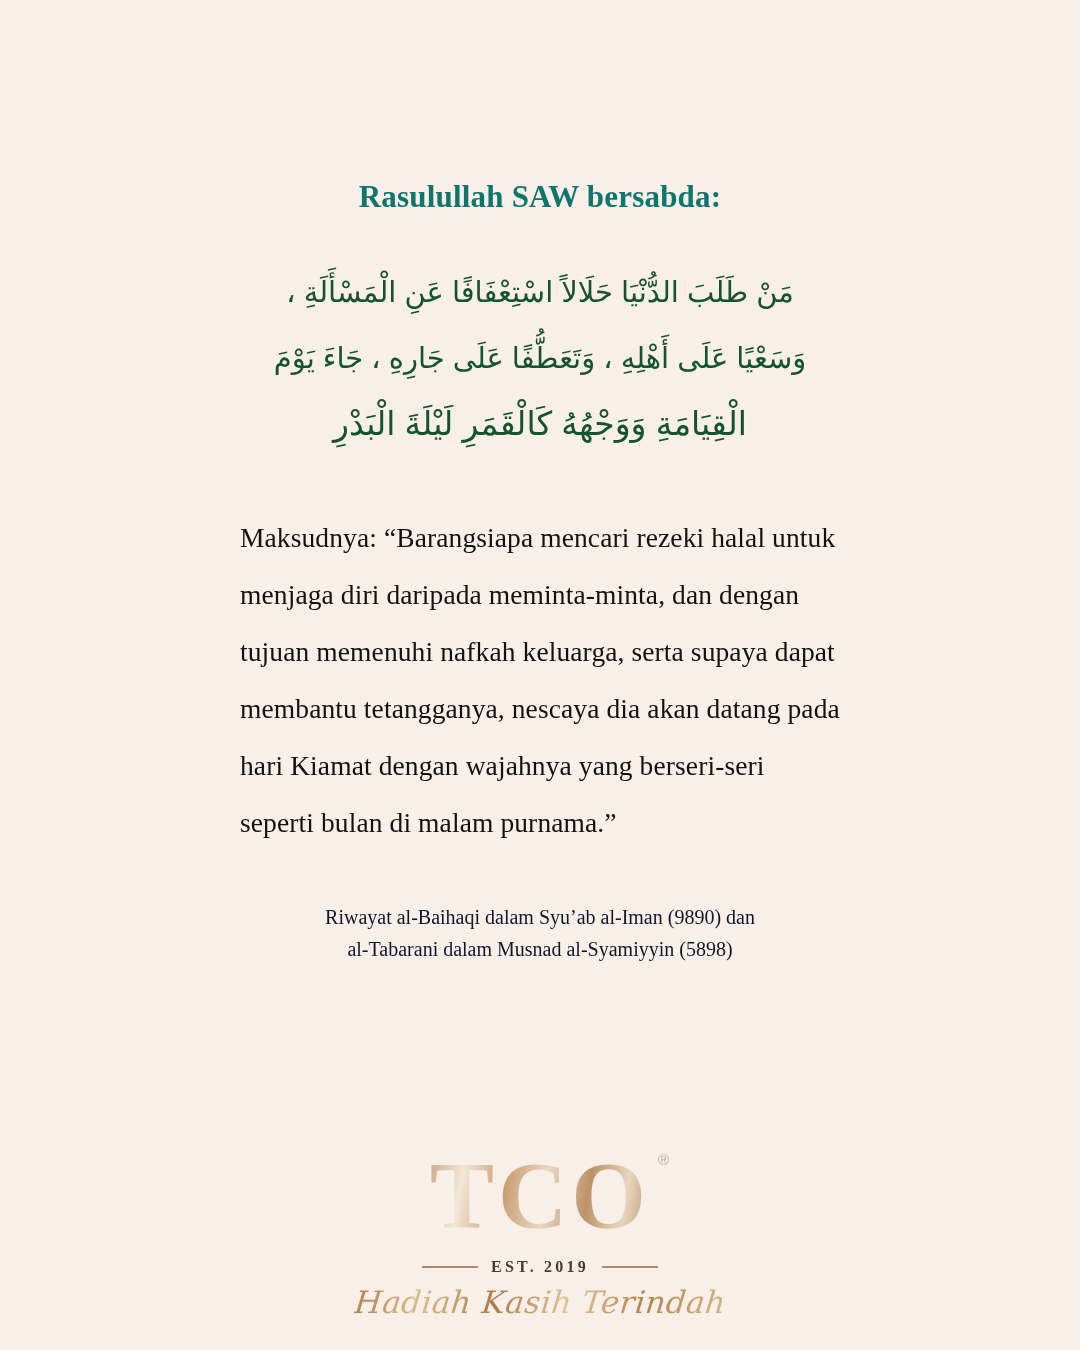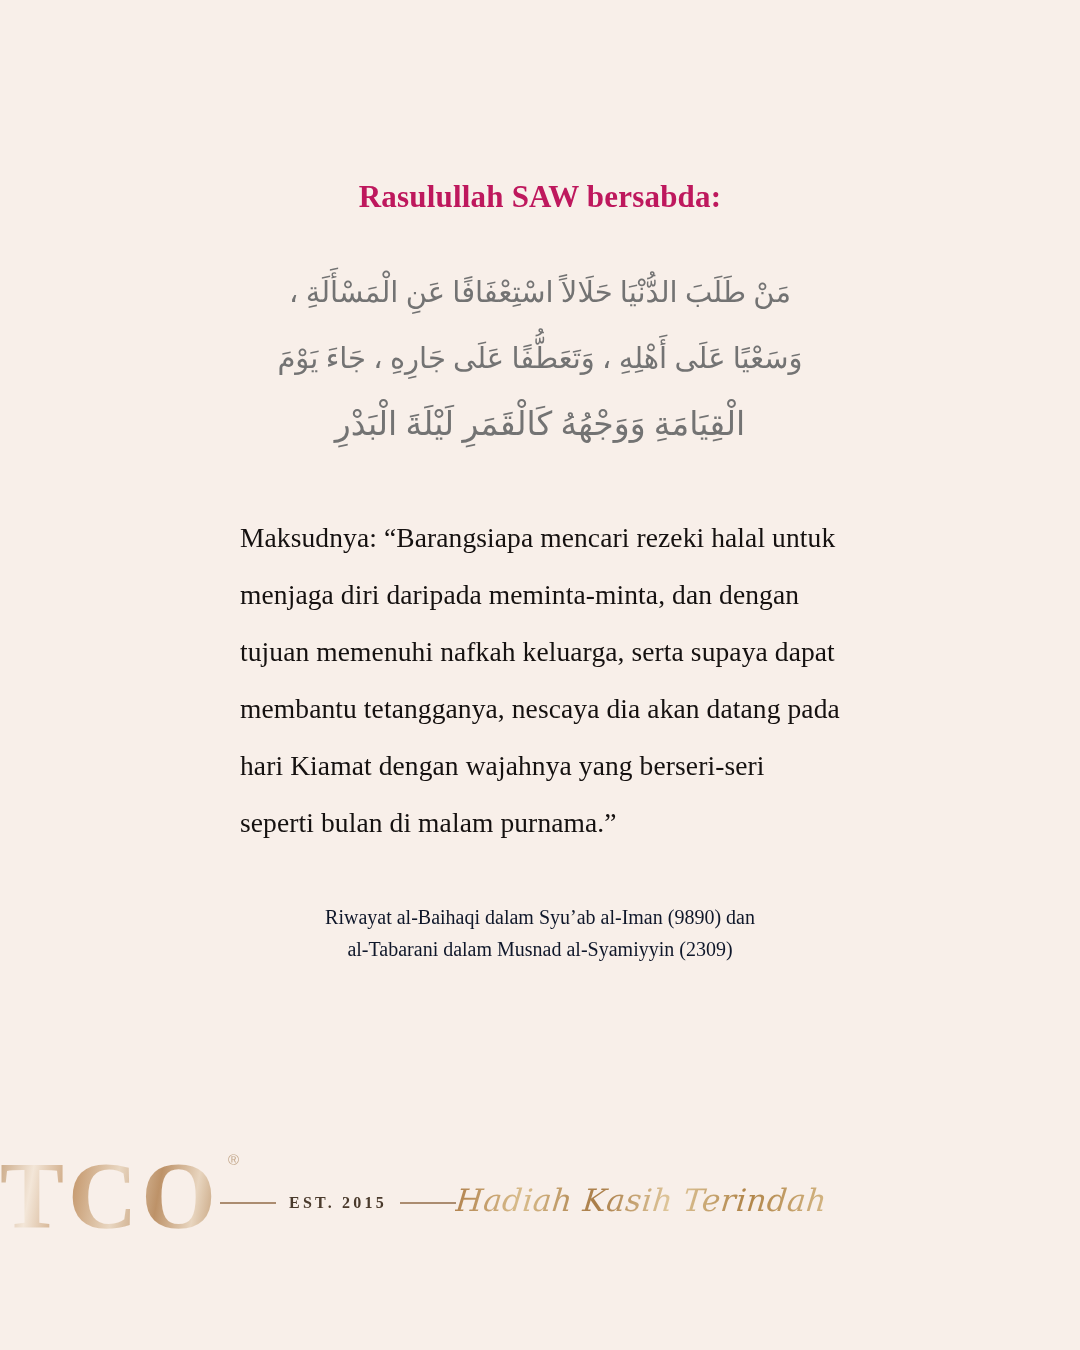--- a/index.html
+++ b/index.html
@@ -27,39 +27,39 @@
     align-items: center;
   }
 
   
   .heading {
     margin-top: 178px;
     font-family: "Liberation Serif", "DejaVu Serif", serif;
     font-weight: bold;
     font-size: 31px;
     letter-spacing: 0.2px;
-    color: #be185d;
+    color: #0f766e;
     text-align: center;
     line-height: 1.2;
   }
 
   
   .arabic-block {
     margin-top: 44px;
     width: 620px;
     text-align: center;
     direction: rtl;
     unicode-bidi: isolate;
   }
 
   .arabic-line {
-    font-family: Liberation Serif, serif;
+    font-family: Liberation Sans, sans-serif;
     font-size: 29px;
     line-height: 66px;
-    color: #737373;
+    color: #14532d;
     white-space: nowrap;
     direction: rtl;
   }
 
   .arabic-line.l1 { font-size: 29px; }
   .arabic-line.l2 { font-size: 29px; }
   .arabic-line.l3 { font-size: 33px; }
 
   
   .translation {
@@ -85,21 +85,21 @@
 
   .source-line { display: block; }
 
   
   .logo {
     position: absolute;
     left: 0;
     right: 0;
     top: 1148px;
     display: flex;
-    flex-direction: row;
+    flex-direction: column;
     align-items: center;
   }
 
   .logo-wordmark-wrap {
     position: relative;
     display: inline-block;
     line-height: 1;
   }
 
   .logo-wordmark {
@@ -188,31 +188,31 @@
   <div class="arabic-block">
     <div class="arabic-line l1">مَنْ طَلَبَ الدُّنْيَا حَلَالاً اسْتِعْفَافًا عَنِ الْمَسْأَلَةِ ،</div>
     <div class="arabic-line l2">وَسَعْيًا عَلَى أَهْلِهِ ، وَتَعَطُّفًا عَلَى جَارِهِ ، جَاءَ يَوْمَ</div>
     <div class="arabic-line l3">الْقِيَامَةِ وَوَجْهُهُ كَالْقَمَرِ لَيْلَةَ الْبَدْرِ</div>
   </div>
 
   <div class="translation">Maksudnya: “Barangsiapa mencari rezeki halal untuk menjaga diri daripada meminta-minta, dan dengan tujuan memenuhi nafkah keluarga, serta supaya dapat membantu tetangganya, nescaya dia akan datang pada hari Kiamat dengan wajahnya yang berseri-seri seperti bulan di malam purnama.”</div>
 
   <div class="source">
     <span class="source-line">Riwayat al-Baihaqi dalam Syu’ab al-Iman (9890) dan</span>
-    <span class="source-line">al-Tabarani dalam Musnad al-Syamiyyin (2309)</span>
+    <span class="source-line">al-Tabarani dalam Musnad al-Syamiyyin (5898)</span>
   </div>
 
   <div class="logo">
     <div class="logo-wordmark-wrap">
       <span class="logo-wordmark">TCO</span>
       <span class="logo-reg">®</span>
     </div>
 
     <div class="logo-est-row">
       <span class="est-rule"></span>
-      <span class="logo-est">EST. 2015</span>
+      <span class="logo-est">EST. 2019</span>
       <span class="est-rule"></span>
     </div>
 
     <div class="logo-tagline">Hadiah Kasih Terindah</div>
   </div>
 
 </div>
 
 </body></html>

